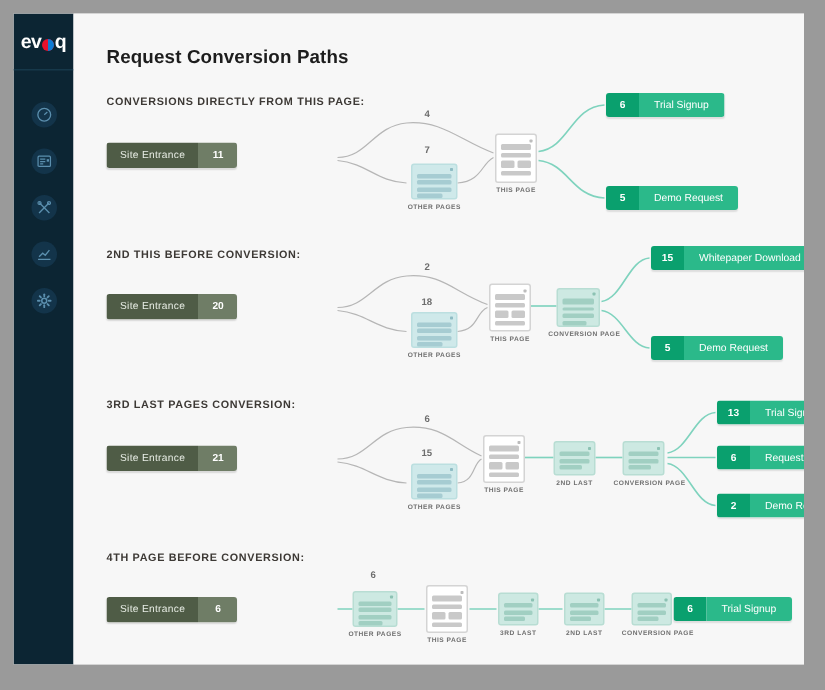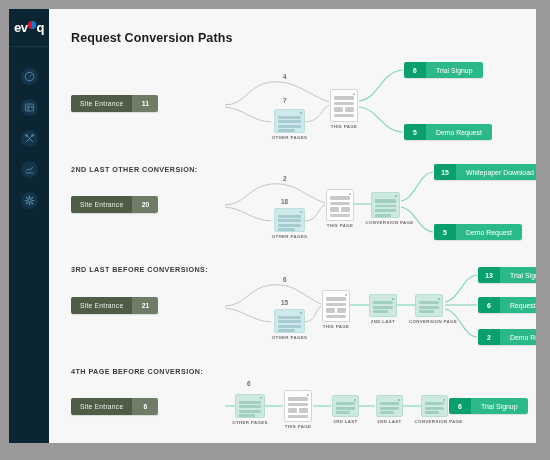--- a/index.html
+++ b/index.html
@@ -16,21 +16,21 @@
   
   .sidebar{
     width:40px;flex:0 0 40px;background:#0c2533;position:relative;
   }
   .logo-box{
     height:37px;display:flex;align-items:center;justify-content:center;
     border-bottom:1px solid #16384a;
   }
   .logo{
     font-size:13px;font-weight:bold;letter-spacing:-.4px;color:#ffffff;
-    display:flex;align-items:flex-start;line-height:1;
+    display:flex;align-items:flex-end;line-height:1;
   }
   .logo .o{
     display:inline-block;width:8px;height:8px;border-radius:50%;
     margin:0 .5px;position:relative;overflow:hidden;vertical-align:middle;
     background:#e8112d;
   }
   .logo .o::after{
     content:"";position:absolute;right:0;top:0;width:50%;height:100%;
     background:#0d7bd4;
   }
@@ -186,20 +186,21 @@
         </span>
       </div>
 
     </div>
   </div>
 
   <div class="content">
 
     <div class="page-title">Request Conversion Paths</div>
 
+    <div class="section-title" style="left:22px;top:54px;">CONVERSIONS DIRECTLY FROM THIS PAGE:</div>
 
     <svg class="links" width="527" height="434">
       <path class="ln" d="M176,96 C196,96 200,75 222,73 C246,71 258,85 280,93"></path>
       <path class="ln" d="M176,98 C196,100 202,112 222,113"></path>
       <path class="ln" d="M256,113 C272,112 272,100 280,96"></path>
       <path class="ln-g" d="M310,92 C330,90 332,62 354,61"></path>
       <path class="ln-g" d="M310,98 C330,100 332,122 354,123"></path>
     </svg>
 
     <div class="pill" style="left:22px;top:86px;">
@@ -240,21 +241,21 @@
 
     <div class="badge" style="left:355px;top:53px;">
       <div class="num">6</div>
       <div class="lbl">Trial Signup</div>
     </div>
     <div class="badge" style="left:355px;top:115px;">
       <div class="num">5</div>
       <div class="lbl">Demo Request</div>
     </div>
 
-    <div class="section-title" style="left:22px;top:156px;">2ND LAST OTHER CONVERSION:</div>
+    <div class="section-title" style="left:22px;top:156px;">2ND THIS BEFORE CONVERSION:</div>
 
     <svg class="links" width="527" height="434">
       <path class="ln" d="M176,196 C196,196 200,177 222,175 C246,173 254,186 276,194"></path>
       <path class="ln" d="M176,198 C196,200 202,211 222,212"></path>
       <path class="ln" d="M256,212 C270,211 268,199 276,196"></path>
       <path class="ln-g" d="M304,195 L322,195"></path>
       <path class="ln-g" d="M352,192 C366,190 370,164 384,163"></path>
       <path class="ln-g" d="M352,198 C366,200 370,222 384,223"></path>
     </svg>
 
@@ -309,21 +310,21 @@
 
     <div class="badge" style="left:385px;top:155px;">
       <div class="num">15</div>
       <div class="lbl">Whitepaper Download</div>
     </div>
     <div class="badge" style="left:385px;top:215px;">
       <div class="num">5</div>
       <div class="lbl">Demo Request</div>
     </div>
 
-    <div class="section-title" style="left:22px;top:256px;">3RD LAST BEFORE CONVERSIONS:</div>
+    <div class="section-title" style="left:22px;top:256px;">3RD LAST PAGES CONVERSION:</div>
 
     <svg class="links" width="527" height="434">
       <path class="ln" d="M176,297 C196,297 200,278 222,276 C246,274 254,287 272,295"></path>
       <path class="ln" d="M176,299 C196,301 202,312 222,313"></path>
       <path class="ln" d="M256,313 C268,312 266,300 272,297"></path>
       <path class="ln-g" d="M301,296 L320,296"></path>
       <path class="ln-g" d="M348,296 L366,296"></path>
       <path class="ln-g" d="M396,293 C410,291 414,267 428,266"></path>
       <path class="ln-g" d="M396,296 L428,296"></path>
       <path class="ln-g" d="M396,300 C410,302 414,327 428,328"></path>

